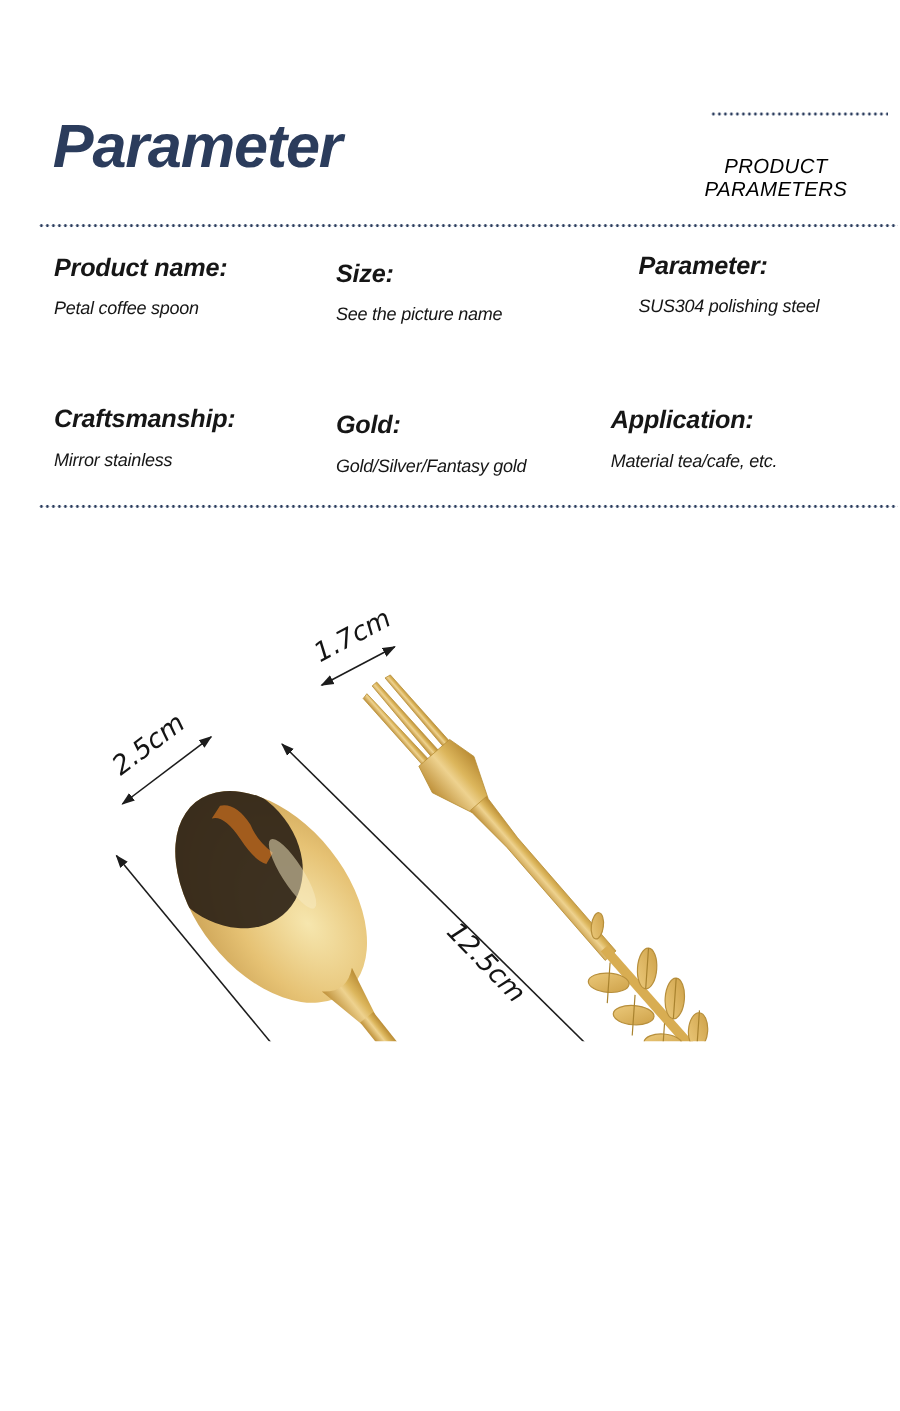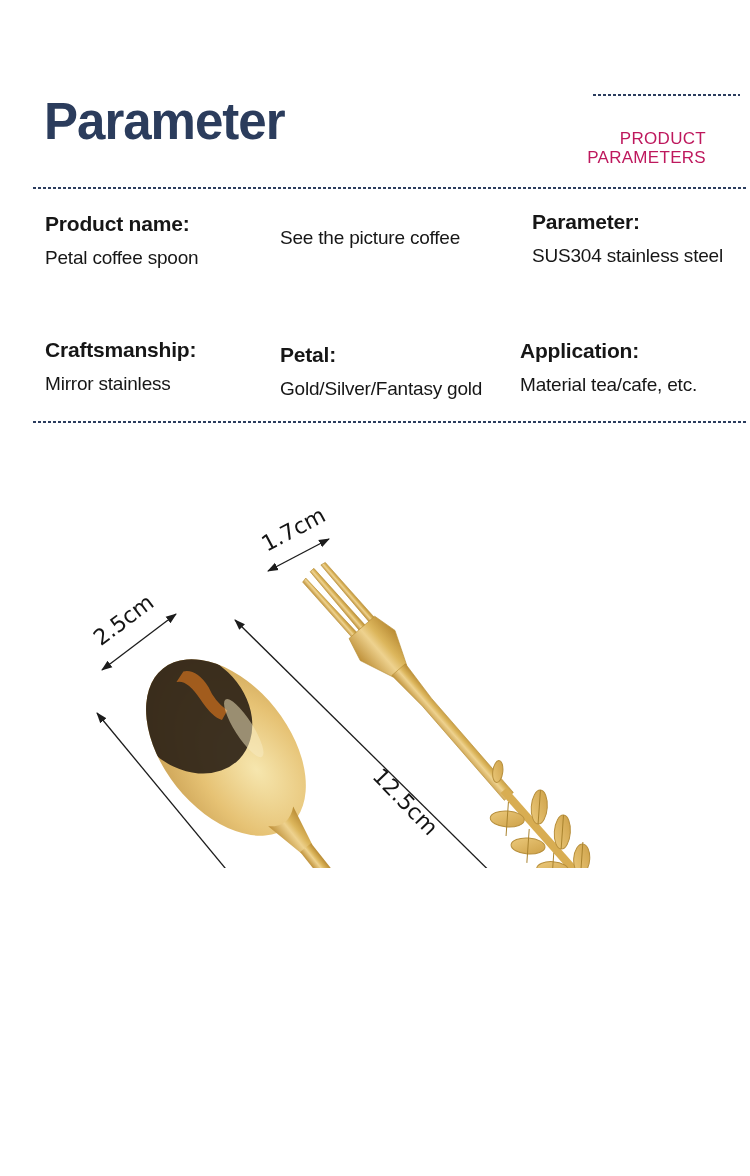--- a/index.html
+++ b/index.html
@@ -1,32 +1,32 @@
 <!DOCTYPE html>
 <html><head>
 <meta charset="utf-8">
 <style>
   html,body{margin:0;padding:0;background:#fff;}
   .page{position:relative;width:750px;height:868px;background:#ffffff;overflow:hidden;
-        font-family:"Liberation Sans",sans-serif;}
+        font-family:"Liberation Sans",sans-serif;font-style:italic;}
   .title{position:absolute;left:44px;top:62px;font-size:51px;font-weight:700;
          color:#2b3c5c;letter-spacing:-1px;line-height:1;}
   .dotline{position:absolute;height:4px;background-repeat:repeat-x;
            background-image:radial-gradient(circle,#2b3d5e 1.15px,rgba(43,61,94,0) 1.35px);
            background-size:5px 4px;background-position:0 50%;}
   .dot-short{left:592px;top:93px;width:148px;}
   .divider-top{left:32px;top:186px;width:716px;}
   .divider-bottom{left:32px;top:420px;width:716px;}
-  .tagline{position:absolute;right:44px;top:129px;text-align:right;color:#be185d;
+  .tagline{position:absolute;right:44px;top:129px;text-align:center;color:#000000;
            font-size:17px;line-height:19px;font-weight:500;letter-spacing:.3px;}
   .cell{position:absolute;color:#161616;}
   .cell .lbl{font-size:21px;font-weight:700;letter-spacing:-.2px;line-height:25px;}
-  .cell .val{font-size:19px;font-weight:400;letter-spacing:-.2px;margin-top:9px;line-height:25px;}
+  .cell .val{font-size:15px;font-weight:400;letter-spacing:-.2px;margin-top:9px;line-height:25px;}
   .c0{left:45px;top:211px;} .c1{left:280px;top:216px;} .c2{left:532px;top:209px;}
-  .c3{left:45px;top:337px;} .c4{left:280px;top:342px;} .c5{left:520px;top:338px;}
+  .c3{left:45px;top:337px;} .c4{left:280px;top:342px;} .c5{left:509px;top:338px;}
   .figure{position:absolute;left:0;top:0;width:750px;height:1176px;}
   .dim-label{font-family:"DejaVu Sans",sans-serif;font-size:22px;fill:#141414;}
   .dim-line{stroke:#1c1c1c;stroke-width:1.3;}
 </style>
 </head>
 <body>
 
 <div class="page">
 
   <h1 class="title">Parameter</h1>
@@ -38,32 +38,33 @@
     <div>PARAMETERS</div>
   </div>
 
   <div class="dotline divider-top"></div>
 
   <div class="cell c0">
     <div class="lbl">Product name:</div>
     <div class="val">Petal coffee spoon</div>
   </div>
   <div class="cell c1">
-    <div class="val">See the picture coffee</div>
+    <div class="lbl">Size:</div>
+    <div class="val">See the picture name</div>
   </div>
   <div class="cell c2">
     <div class="lbl">Parameter:</div>
-    <div class="val">SUS304 stainless steel</div>
+    <div class="val">SUS304 polishing steel</div>
   </div>
   <div class="cell c3">
     <div class="lbl">Craftsmanship:</div>
     <div class="val">Mirror stainless</div>
   </div>
   <div class="cell c4">
-    <div class="lbl">Petal:</div>
+    <div class="lbl">Gold:</div>
     <div class="val">Gold/Silver/Fantasy gold</div>
   </div>
   <div class="cell c5">
     <div class="lbl">Application:</div>
     <div class="val">Material tea/cafe, etc.</div>
   </div>
 
   <div class="dotline divider-bottom"></div>
 
   <svg class="figure" viewBox="0 0 750 1176">

